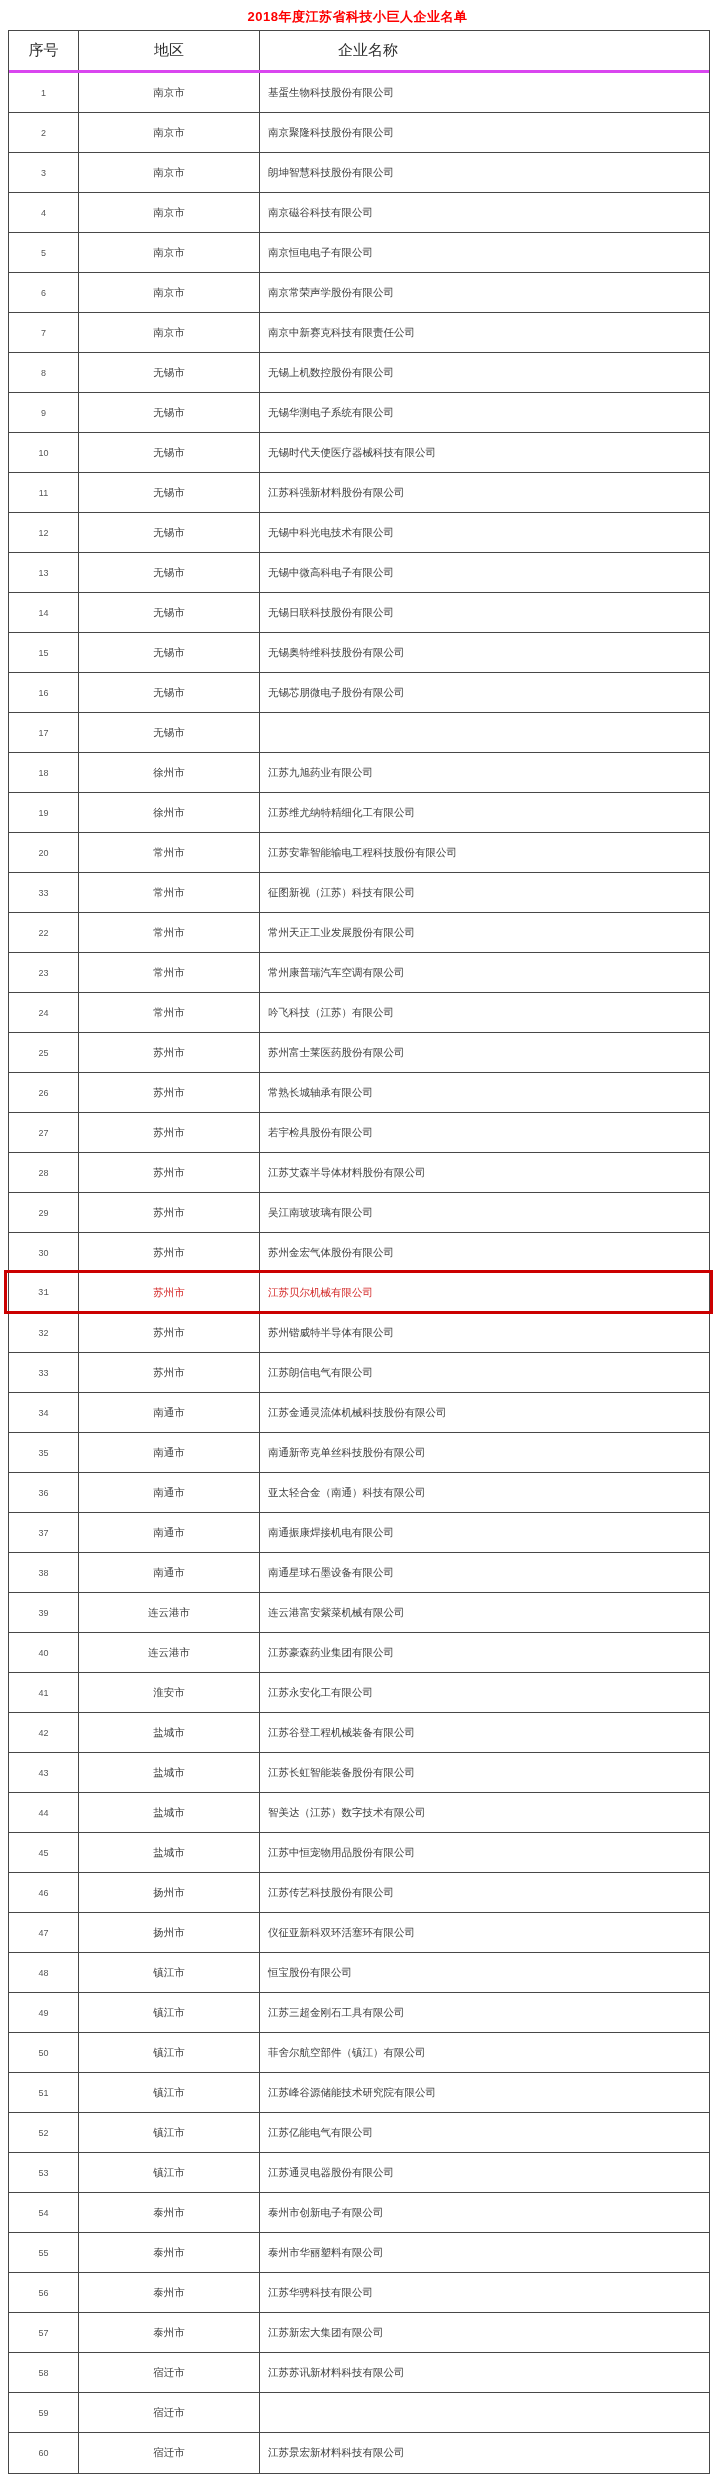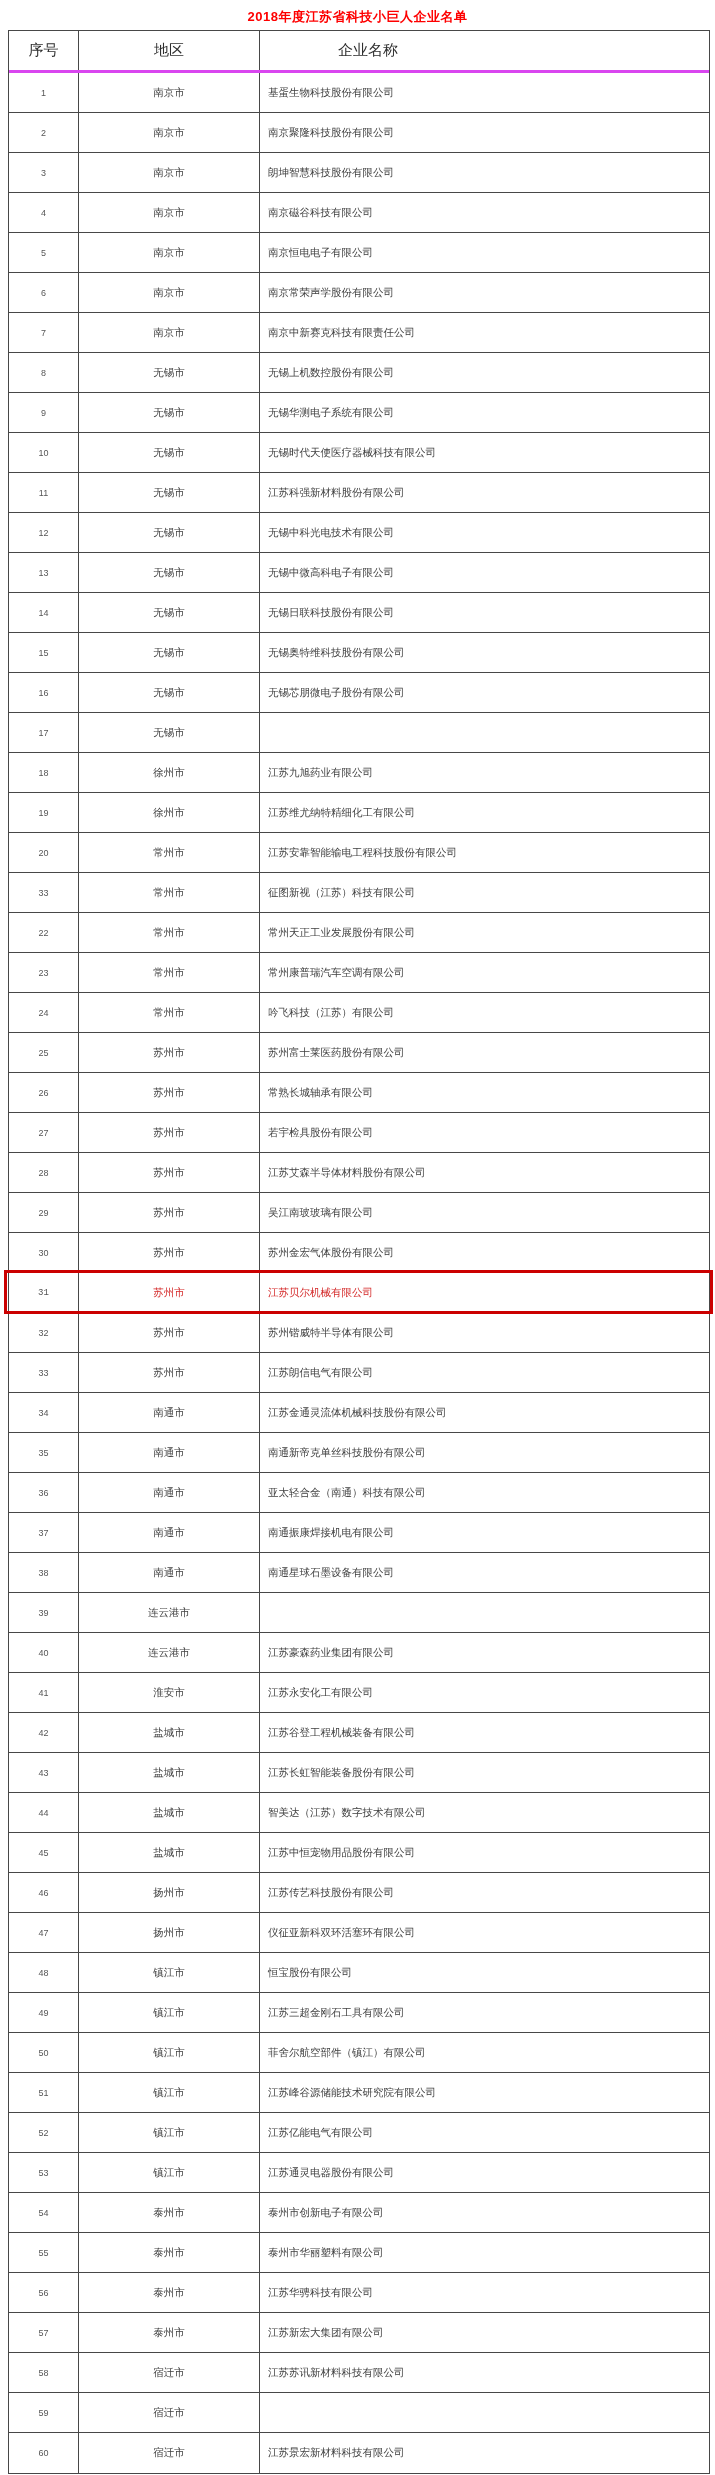--- a/index.html
+++ b/index.html
@@ -240,20 +240,21 @@
           <div class="cell c3">南通振康焊接机电有限公司</div>
         </div>
         <div class="row">
           <div class="cell c1">38</div>
           <div class="cell c2">南通市</div>
           <div class="cell c3">南通星球石墨设备有限公司</div>
         </div>
         <div class="row">
           <div class="cell c1">39</div>
           <div class="cell c2">连云港市</div>
+          <div class="cell c3">连云港富安紫菜机械有限公司</div>
         </div>
         <div class="row">
           <div class="cell c1">40</div>
           <div class="cell c2">连云港市</div>
           <div class="cell c3">江苏豪森药业集团有限公司</div>
         </div>
         <div class="row">
           <div class="cell c1">41</div>
           <div class="cell c2">淮安市</div>
           <div class="cell c3">江苏永安化工有限公司</div>

